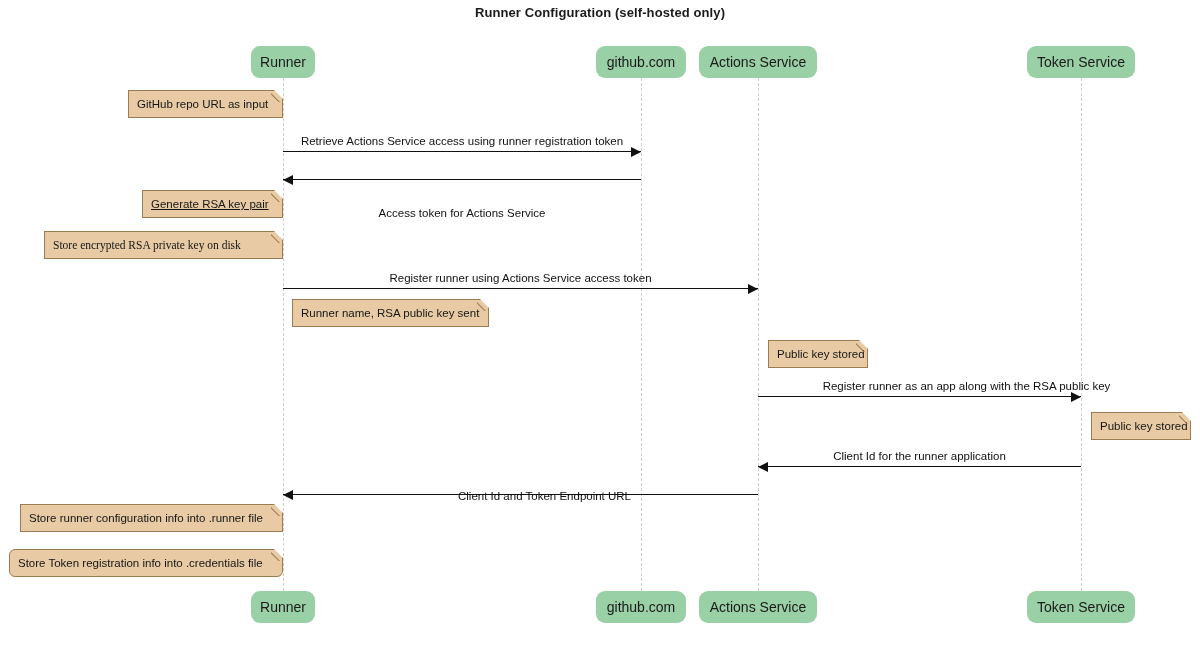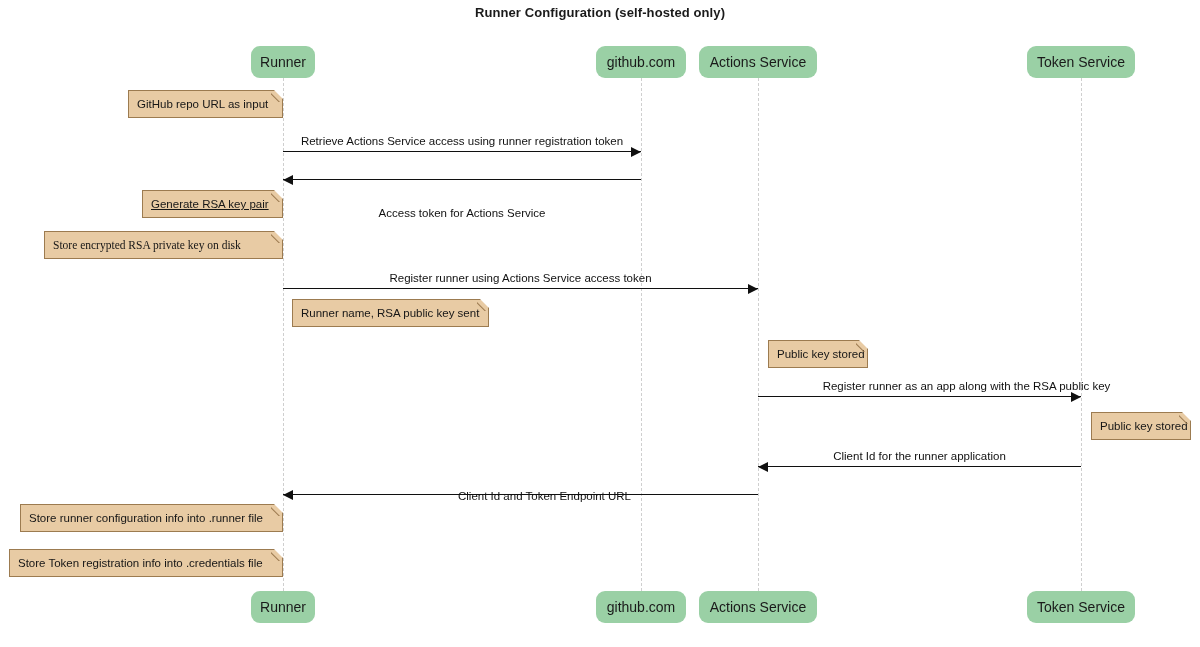--- a/index.html
+++ b/index.html
@@ -193,18 +193,18 @@
     <div class="note" style="left: 1091px; top: 412px; width: 100px;">
       <span>Public key stored</span>
       <span class="fold"></span>
       <span class="fold-edge"></span>
     </div>
     <div class="note" style="left: 20px; top: 504px; width: 263px;">
       <span>Store runner configuration info into .runner file</span>
       <span class="fold"></span>
       <span class="fold-edge"></span>
     </div>
-    <div class="note" style="left: 9px; top: 549px; width: 274px;">
+    <div class="note" style="left: 9px; top: 549px; width: 274px; border-radius: 6px;">
       <span>Store Token registration info into .credentials file</span>
       <span class="fold"></span>
       <span class="fold-edge"></span>
     </div>
   </div>
 
 </body></html>

